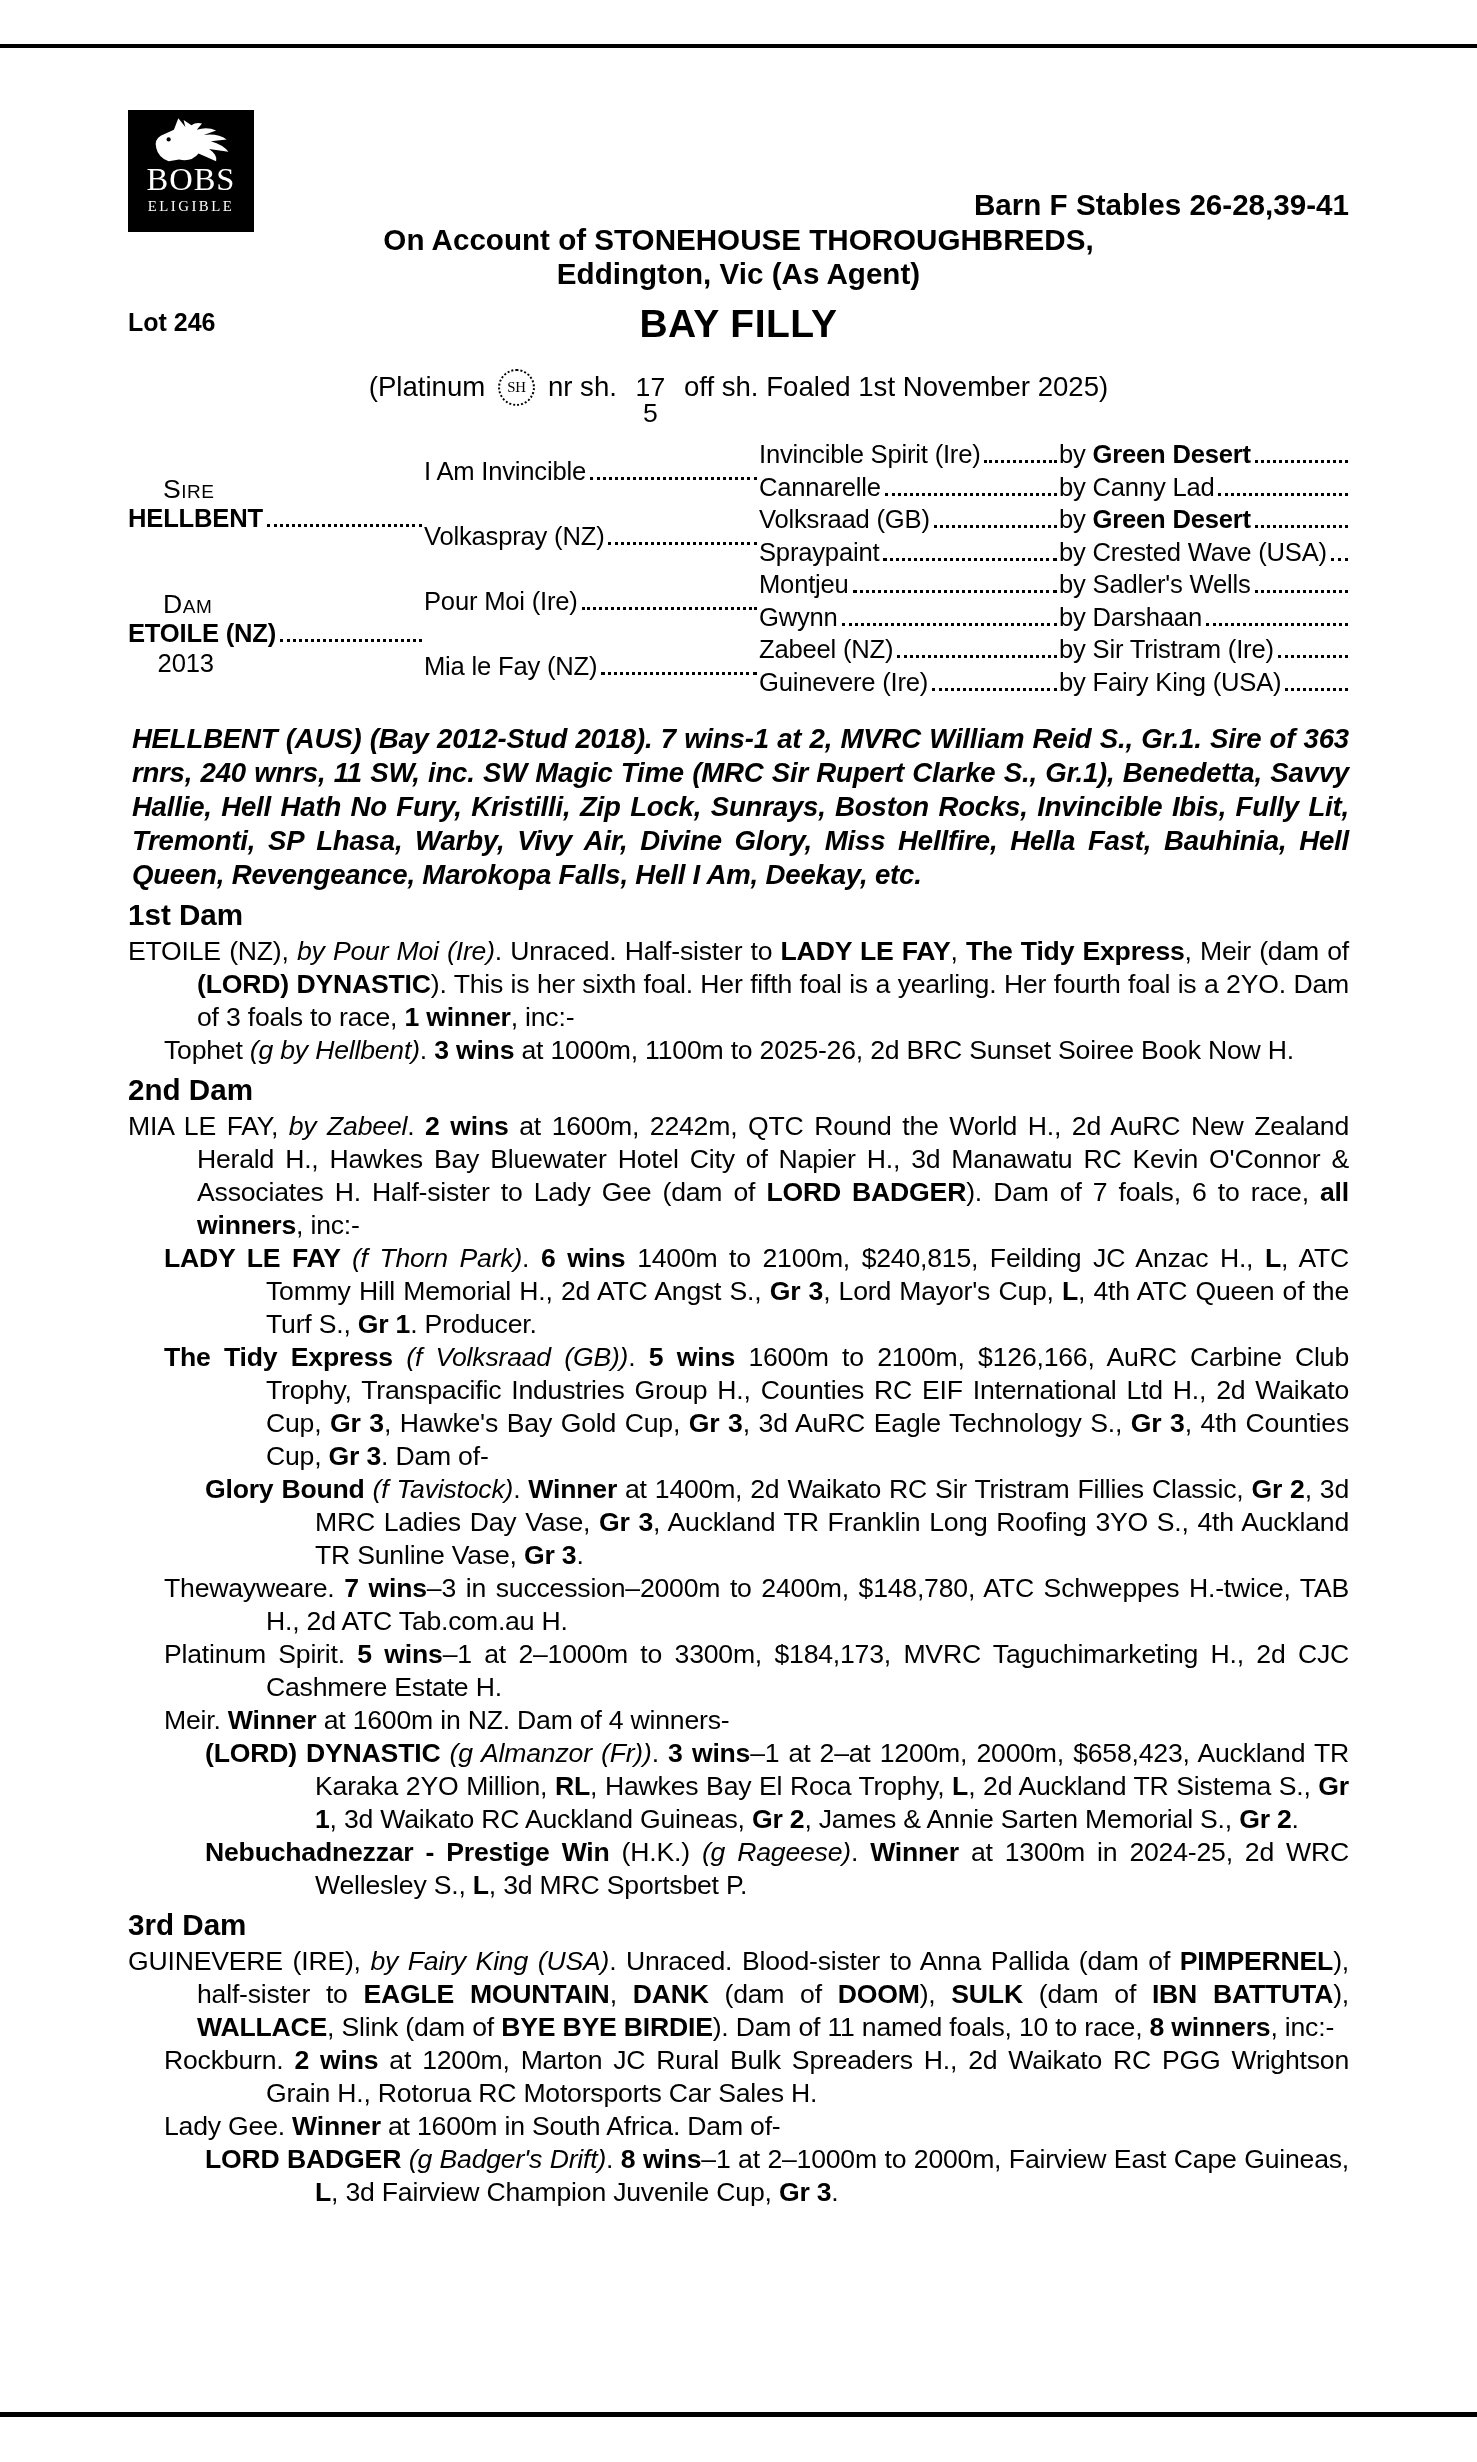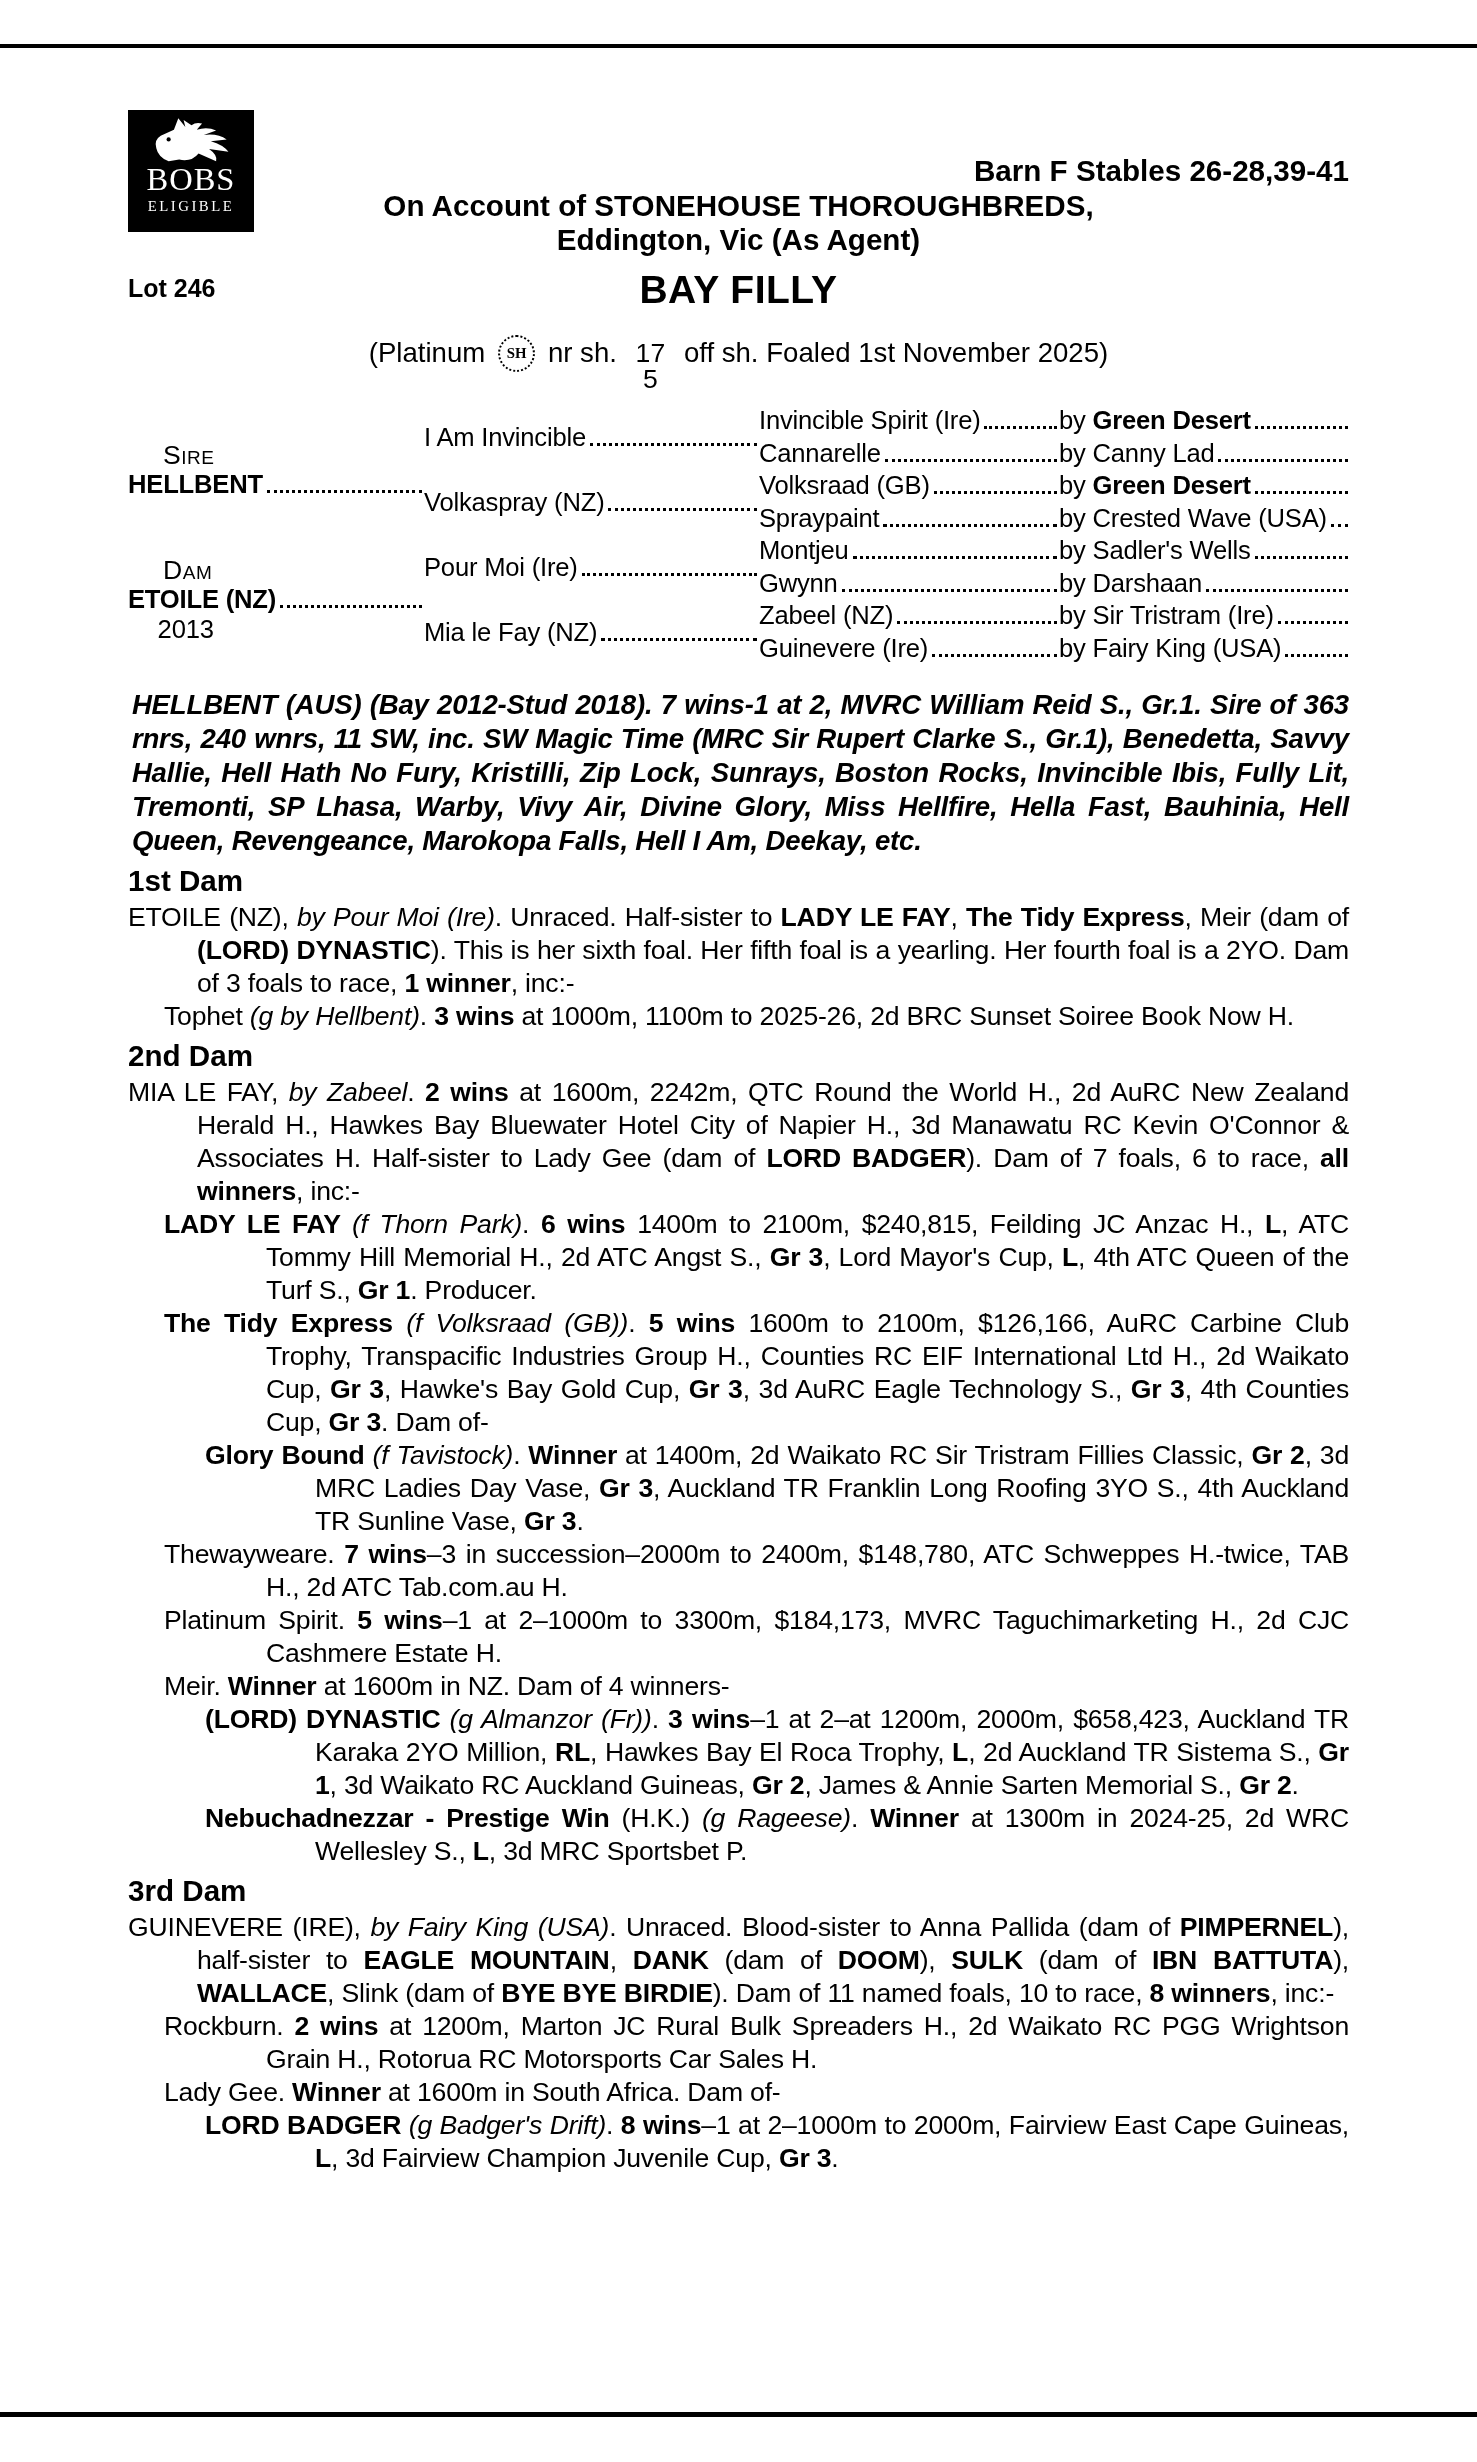--- a/index.html
+++ b/index.html
@@ -13,30 +13,30 @@
   .content{position:absolute;left:128px;top:108px;width:1221px;}
   
   .logo{
     position:absolute;left:0;top:2px;width:126px;height:122px;background:#000;color:#fff;
     display:flex;flex-direction:column;align-items:center;justify-content:flex-start;padding-top:3px;box-sizing:border-box;
   }
   .logo-horse{width:89px;height:51px;display:block;}
   .logo-name{font-family:"Liberation Serif", serif;font-size:32.5px;line-height:31.5px;letter-spacing:1px;}
   .logo-sub{font-family:"Liberation Serif", serif;font-size:14.8px;letter-spacing:2.5px;margin-top:2px;}
   
-  .hdr-barn{margin-top:44px;text-align:right;font-weight:bold;font-size:29.6px;line-height:37px;}
+  .hdr-barn{margin-top:78px;text-align:right;font-weight:bold;font-size:29.6px;line-height:37px;}
   .hdr-center{text-align:center;font-weight:bold;font-size:29.6px;line-height:34px;}
   .lot-row{position:relative;margin-top:9.9px;height:47px;}
   .lot{position:absolute;left:0;top:6.9px;font-weight:bold;font-size:25px;}
   .title{text-align:center;font-weight:bold;font-size:39px;line-height:45px;letter-spacing:0.5px;}
   .branded-row{display:flex;justify-content:center;align-items:center;gap:12.8px;font-size:27.6px;height:75px;margin-top:2px;}
   .brand-circle{
     width:37px;height:37px;border:2px dotted #000;border-radius:50%;
     display:inline-flex;align-items:center;justify-content:center;
-    font-family:"Liberation Serif", serif;font-size:14.8px;font-weight:bold;box-sizing:border-box;
+    font-family:"Liberation Serif", serif;font-size:14.8px;font-weight:normal;box-sizing:border-box;
   }
   .frac{display:inline-flex;flex-direction:column;align-items:center;font-size:26.6px;line-height:26.6px;position:relative;top:12.8px;margin:0 5.9px;}
   
   .pedigree{
     display:grid;grid-template-columns:296px 335px 300px 291px;grid-auto-rows:32.5px;
     margin-top:13.8px;font-size:25.6px;letter-spacing:-0.2px;
   }
   .pcell{display:flex;flex-direction:column;justify-content:center;min-width:0;}
   .prow{display:flex;align-items:baseline;width:100%;}
   .pname{white-space:nowrap;}

